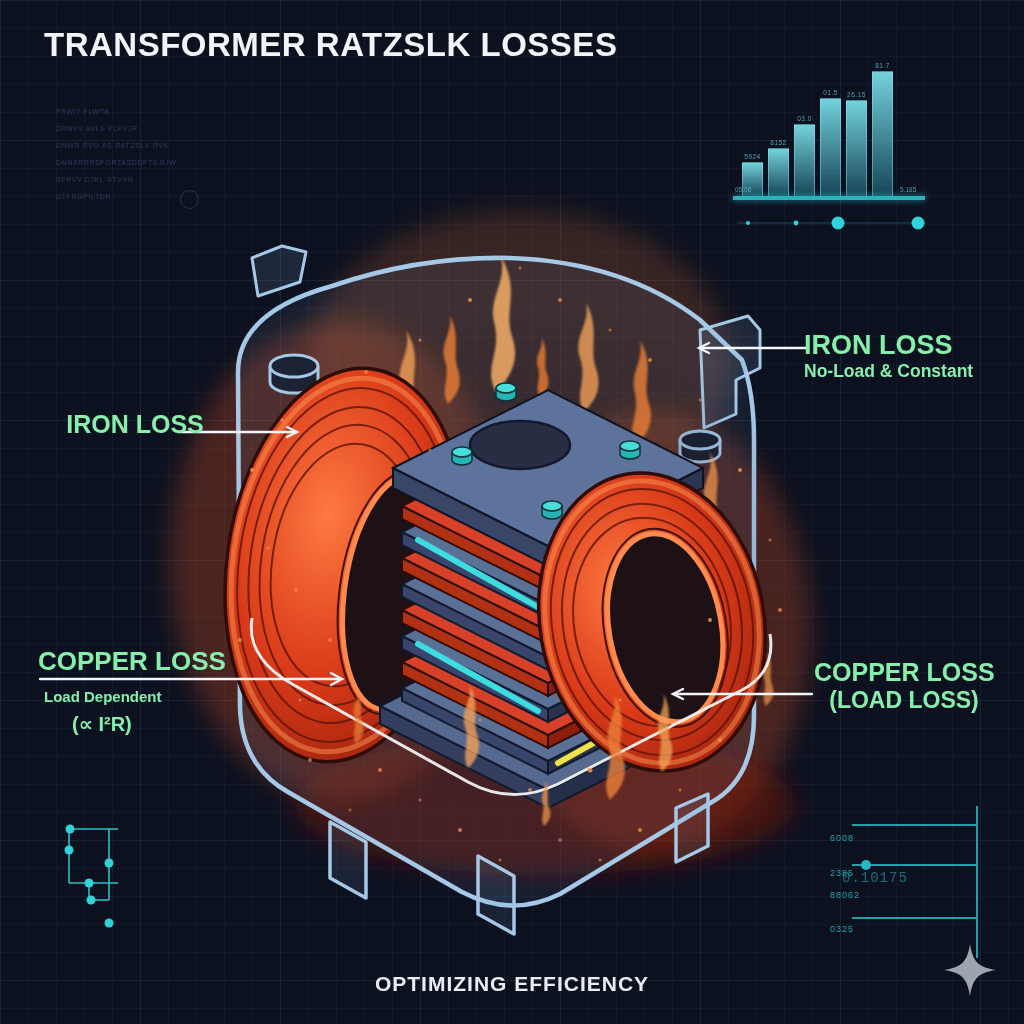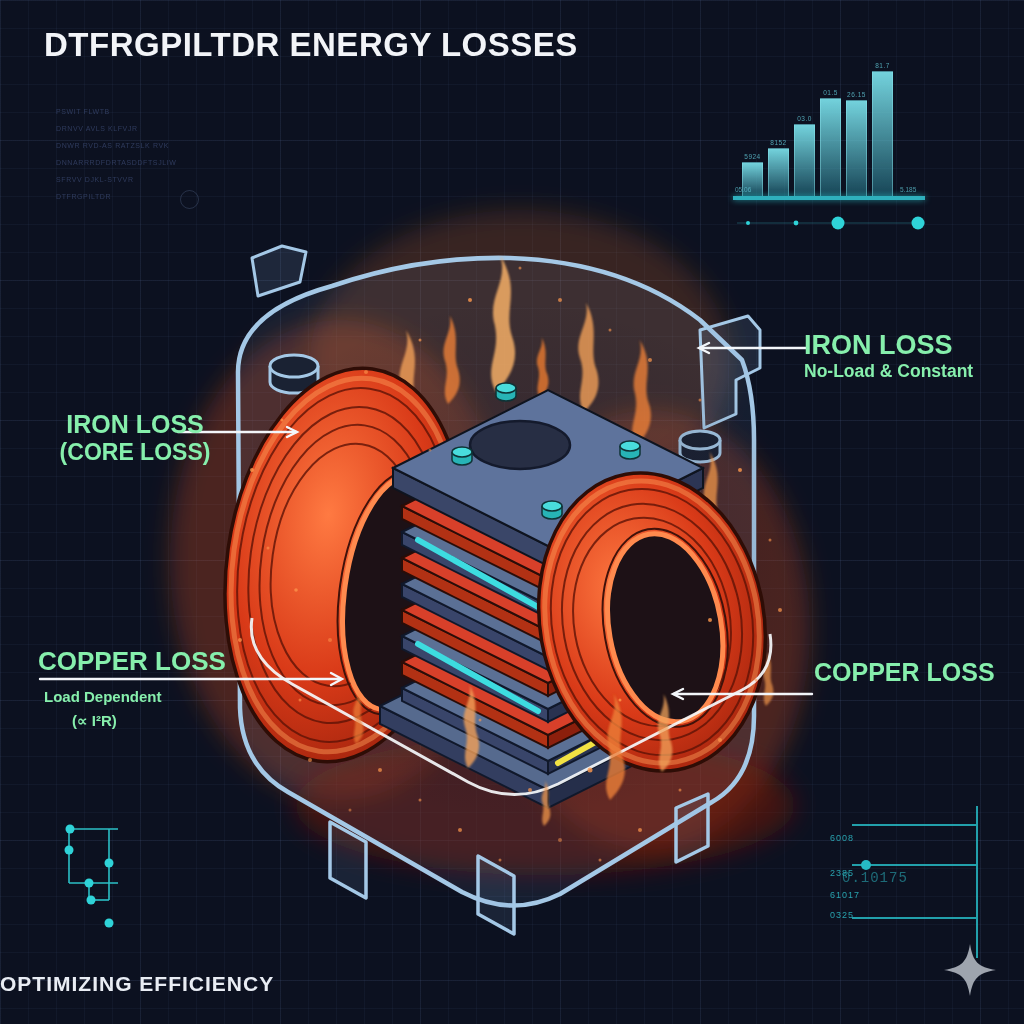--- a/index.html
+++ b/index.html
@@ -10,38 +10,38 @@
       linear-gradient(rgba(96,120,170,.07) 1px, transparent 1px),
       linear-gradient(90deg, rgba(96,120,170,.07) 1px, transparent 1px),
       linear-gradient(rgba(125,150,200,.07) 1px, transparent 1px),
       linear-gradient(90deg, rgba(125,150,200,.07) 1px, transparent 1px);
     background-size:28px 28px,28px 28px,140px 140px,140px 140px;
     font-family:"Liberation Sans","DejaVu Sans",sans-serif;
     color:#eef2f7;
   }
   .abs{position:absolute}
   #title{left:44px;top:26px;font-size:33px;font-weight:800;letter-spacing:.5px;color:#f2f4f8;white-space:nowrap}
-  #footer{left:0;top:972px;width:100%;font-size:21px;font-weight:800;letter-spacing:1px;color:#e9edf4}
+  #footer{left:0;top:972px;width:100%;text-align:center;font-size:21px;font-weight:800;letter-spacing:1px;color:#e9edf4}
 
   
   #deco-list{left:56px;top:108px}
   .deco-item{font-size:7px;letter-spacing:.6px;color:#3a4870;opacity:.75;filter:blur(.6px);margin-bottom:10px;white-space:nowrap}
   #deco-circle{left:180px;top:190px;width:17px;height:17px;border:1px solid rgba(130,160,210,.22);border-radius:50%}
 
   
   .lbl{position:absolute;font-weight:800;color:#86efac;white-space:nowrap}
   #iron-left{left:40px;top:410px;width:190px;text-align:center}
   #iron-left .l1{font-size:25px;font-weight:800}
   #iron-left .l2{font-size:23px;font-weight:800}
   #iron-right{left:804px;top:330px;text-align:left}
   #iron-right .l1{font-size:27px;font-weight:800}
   #iron-right .l2{font-size:17.5px;font-weight:700;}
   #copper-left-1{left:38px;top:646px;font-size:26px}
   #copper-left-2{left:44px;top:688px;font-size:15px;font-weight:700}
-  #copper-left-3{left:72px;top:712px;font-size:15px;font-weight:700}
+  #copper-left-3{left:72px;top:712px;font-size:20px;font-weight:700}
   #copper-right{left:814px;top:658px;width:180px;text-align:center}
   #copper-right .l1{font-size:25px;font-weight:800}
   #copper-right .l2{font-size:23px;font-weight:800}
 
   
   #bars{left:742px;top:62px;height:134px;display:flex;align-items:flex-end;gap:5px}
   .bar-wrap{display:flex;flex-direction:column;justify-content:flex-end;align-items:center;height:134px}
   .bar{width:21px;background:linear-gradient(180deg,rgba(120,220,230,.95),rgba(34,120,140,.5));border:1px solid rgba(140,230,240,.45);border-bottom:none;box-sizing:border-box}
   .bar-label{font-size:6.5px;color:rgba(100,205,220,.75);margin-bottom:2px;letter-spacing:.5px;filter:blur(.3px)}
   #chart-baseline{left:733px;top:196px;width:192px;height:4px;background:#2fb0bd;box-shadow:0 0 6px rgba(47,211,216,.7)}
@@ -259,48 +259,48 @@
         <line x1="40" y1="679" x2="340" y2="679"></line>
         <polyline points="331,673 342,679 331,685"></polyline>
       </g>
     <g>
         <line x1="812" y1="694" x2="674" y2="694"></line>
         <polyline points="683,689 673,694 683,699"></polyline>
       </g>
   </g>
 </svg>
 
-<div id="title" class="abs">DTFRGPILTDR ENERGY LOSSES</div>
+<div id="title" class="abs">TRANSFORMER RATZSLK LOSSES</div>
 
 <div id="deco-list" class="abs">
   <div class="deco-item">PSWIT FLWTB</div>
   <div class="deco-item">DRNVV AVLS KLFVJR</div>
   <div class="deco-item">DNWR RVD-AS RATZSLK RVK</div>
   <div class="deco-item">DNNARRRDFDRTASDDFTSJLIW</div>
   <div class="deco-item">SFRVV DJKL-STVVR</div>
   <div class="deco-item">DTFRGPILTDR</div>
 </div>
 <div id="deco-circle" class="abs"></div>
 
 <div id="iron-left" class="lbl">
   <div class="l1">IRON LOSS</div>
-  <div class="l2">(CORE LOSS)</div>
 </div>
 
 <div id="iron-right" class="lbl">
   <div class="l1">IRON LOSS</div>
   <div class="l2">No-Load &amp; Constant</div>
 </div>
 
 <div id="copper-left-1" class="lbl">COPPER LOSS</div>
 <div id="copper-left-2" class="lbl">Load Dependent</div>
 <div id="copper-left-3" class="lbl">(∝ I²R)</div>
 
 <div id="copper-right" class="lbl">
   <div class="l1">COPPER LOSS</div>
+  <div class="l2">(LOAD LOSS)</div>
 </div>
 
 <div id="footer" class="abs">OPTIMIZING EFFICIENCY</div>
 
 <div id="bars" class="abs">
     <div class="bar-wrap">
       <div class="bar-label">5924</div>
       <div class="bar" style="height: 34px;"></div>
     </div>
     <div class="bar-wrap">
@@ -360,20 +360,20 @@
     <g stroke="#26b9c4" stroke-width="2" opacity=".85" fill="none">
       <line x1="147" y1="16" x2="147" y2="168"></line>
       <line x1="22" y1="35" x2="147" y2="35"></line>
       <line x1="22" y1="75" x2="147" y2="75"></line>
       <line x1="22" y1="128" x2="147" y2="128"></line>
     </g>
     <circle cx="36" cy="75" r="5" fill="#26b9c4"></circle>
   </svg>
   <span class="gnum" style="top:43px">6008</span>
   <span class="gnum" style="top:78px">2385</span>
-  <span class="gnum" style="top:100px">61017</span>
-  <span class="gnum" style="top:120px">0325</span>
+  <span class="gnum" style="top:100px">88062</span>
+  <span class="gnum" style="top:134px">0325</span>
   <span class="gside">0.10175</span>
 </div>
 
 <svg class="abs" style="left:938px;top:942px" width="64" height="60">
   <path d="M32,2 C35,20 40,25 58,28 C40,31 35,36 32,54 C29,36 24,31 6,28 C24,25 29,20 32,2 Z" fill="#b9bec8" opacity=".85"></path>
 </svg>
 
 </body></html>

